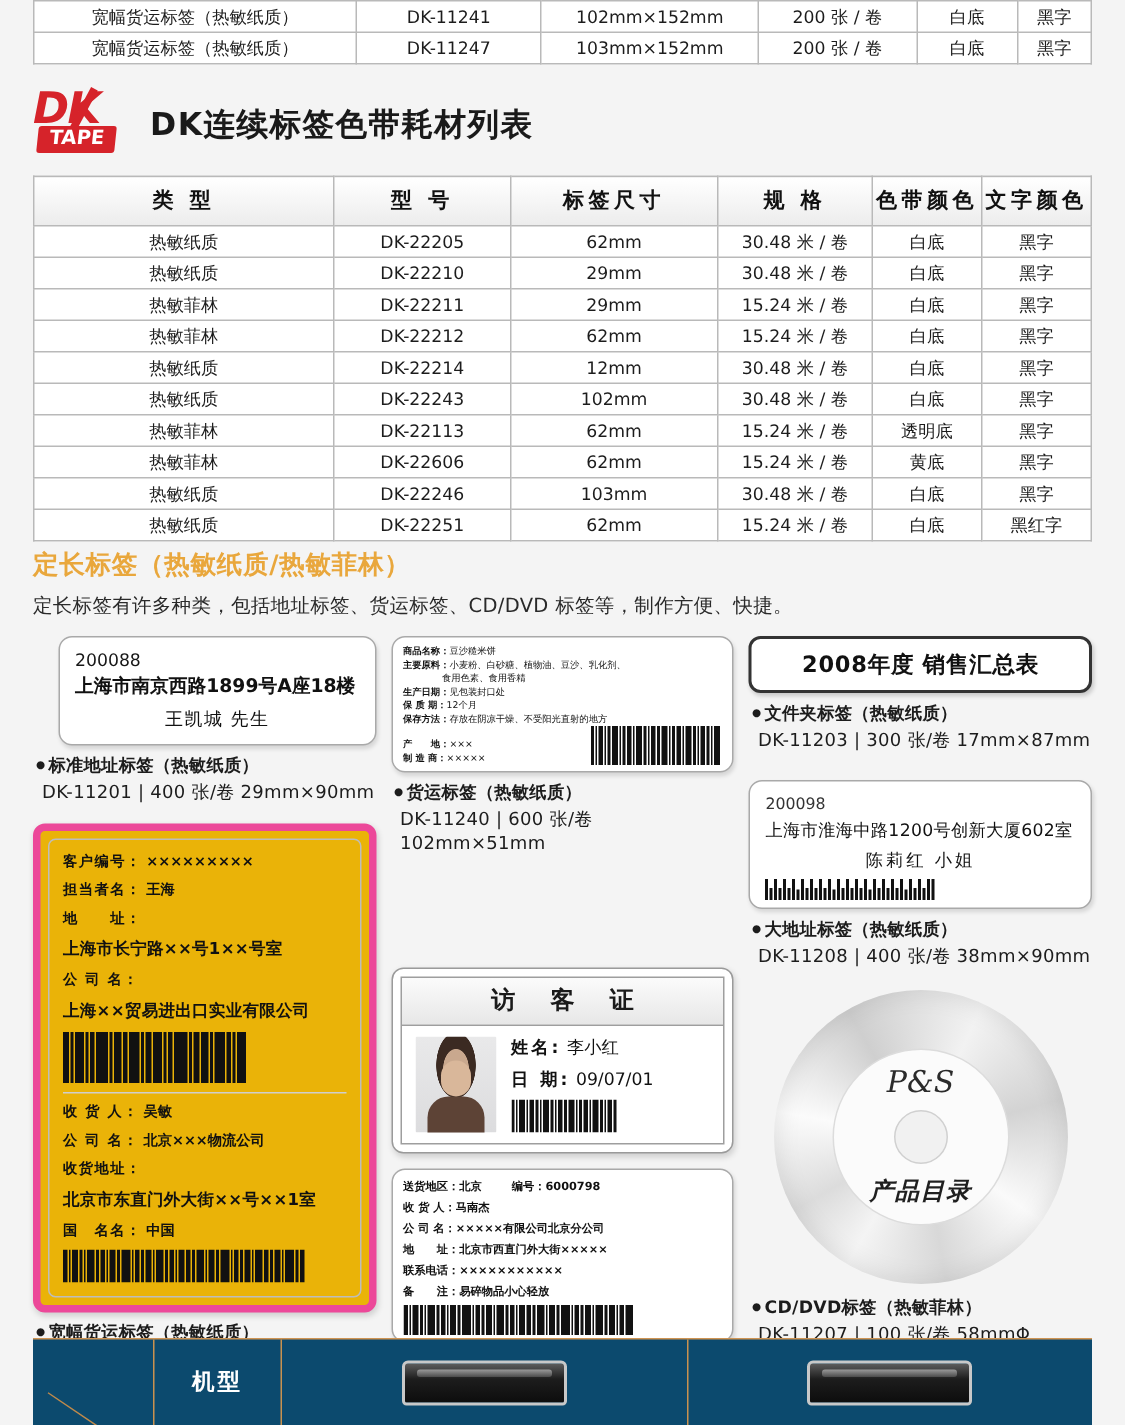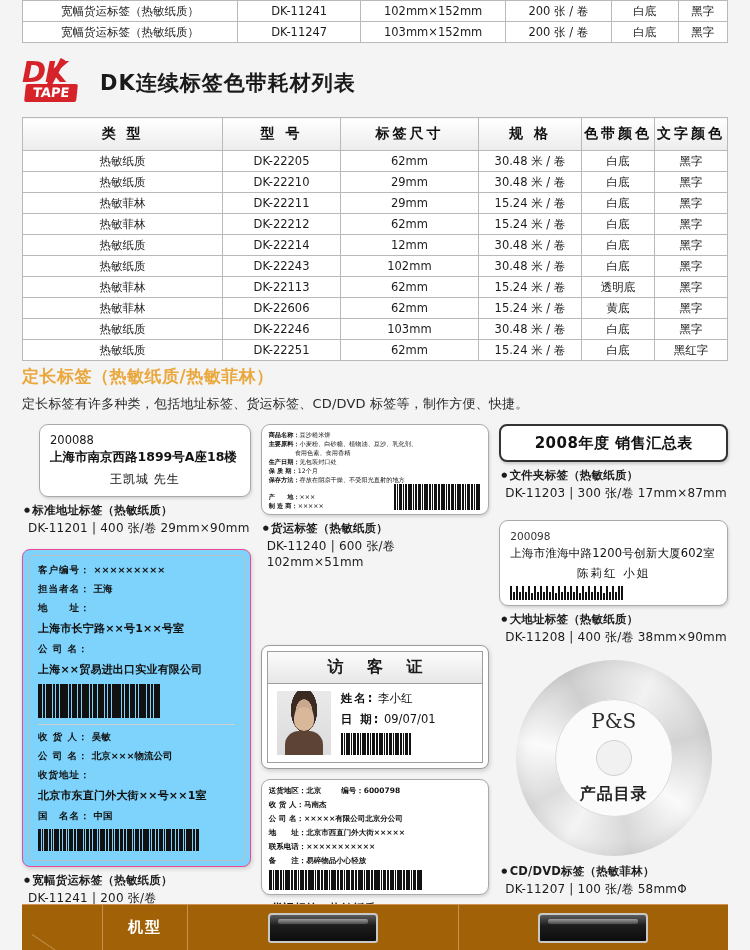--- a/index.html
+++ b/index.html
@@ -131,21 +131,21 @@
   .folder-label span { font-size: 15px; font-weight: bold; color: #111; letter-spacing: .5px; }
 
   
   .addr2 { padding: 9px 10px 5px 10px; }
   .addr2 .a1 { font-size: 10.5px; color: #333; }
   .addr2 .a2 { font-size: 11.5px; color: #111; margin-top: 4px; letter-spacing: .2px;}
   .addr2 .a3 { font-size: 11.5px; color: #111; text-align: center; margin-top: 5px; letter-spacing: 2px;}
 
   
   .ship-big {
-    background: #7dd3fc; border: 1px solid #ec4899; border-radius: 8px;
+    background: #eab308; border: 5px solid #ec4899; border-radius: 8px;
     box-shadow: 1px 2px 4px rgba(0,0,0,.16);
     padding: 5px;
   }
   .ship-inner { border: 1px solid #bdbdbd; border-radius: 5px; padding: 8px 9px 9px 9px; }
   .ship-row { font-size: 9.5px; color: #111; margin-bottom: 6px; white-space: nowrap; }
   .ship-row .k { font-weight: bold; letter-spacing: 1px; }
   .ship-row .v { font-weight: bold; margin-left: 3px; }
   .ship-blk { font-size: 11px; font-weight: bold; color: #111; margin: 2px 0 7px 0; letter-spacing: .2px;}
   .hr-sep { border-top: 1px solid #cfcfcf; margin: 6px 0; }
 
@@ -197,33 +197,34 @@
                      #fafafa 275deg, #d8d8d8 320deg, #f4f4f4 360deg);
     position: relative;
     box-shadow: inset 0 0 18px rgba(0,0,0,.10);
   }
   .cd .inner {
     position: absolute; left: 50%; top: 50%; transform: translate(-50%,-50%);
     width: 118px; height: 118px; border-radius: 50%;
     background: #fbfbfb; border: 1px solid #dcdcdc;
     display: flex; flex-direction: column; align-items: center; justify-content: space-between;
     padding: 9px 0 11px 0;
+    font-style: italic;
   }
   .cd .hole {
     position: absolute; left: 50%; top: 50%; transform: translate(-50%,-50%);
     width: 36px; height: 36px; border-radius: 50%;
     background: #f1f1f1; border: 1px solid #d0d0d0;
   }
   .cd .ps { font-size: 20px; color: #2b2b2b; font-family: "DejaVu Serif","Liberation Serif",serif; }
   .cd .catalog { font-size: 16px; color: #1f1f1f; font-weight: bold; letter-spacing: 1px; }
 
   
   .bottom-band {
-    position: absolute; left: 22px; right: 22px; bottom: 0; height: 46px;
-    background: #a16207; display: flex; align-items: center;
+    position: absolute; left: 22px; right: 22px; bottom: 0; height: 58px;
+    background: #0c4a6e; display: flex; align-items: center;
     border-top: 1px solid #cf9453;
   }
   .bb-cell { height: 100%; display:flex; align-items:center; justify-content:center; }
   .bb-diag { width: 80px; position: relative; }
   .bb-diag:after {
     content:""; position:absolute; left:10px; top:6px; width:84px; height:1px;
     background:#c08a4b; transform: rotate(34deg); transform-origin: left center;
   }
   .bb-label { width: 86px; font-size: 15px; font-weight: bold; color: #fff; letter-spacing: 2px;
               border-left:1px solid #c9914f; border-right:1px solid #c9914f; height:100%;

